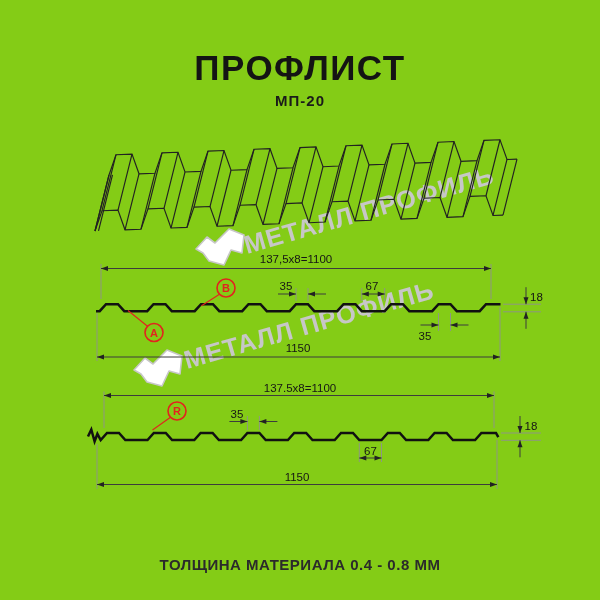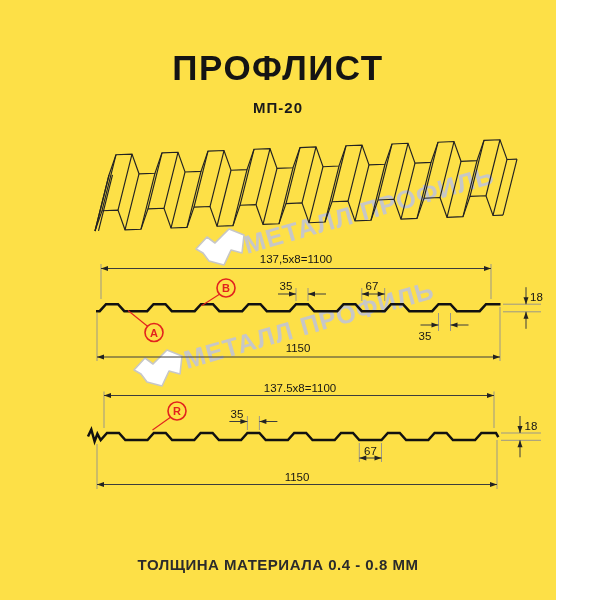--- a/index.html
+++ b/index.html
@@ -1,20 +1,20 @@
 <!DOCTYPE html>
 <html><head>
 <meta charset="utf-8">
 <style>
   html,body{margin:0;padding:0;background:#fff;}
-  .page{width:556px;height:600px;position:relative;background:#fde047;
+  .page{width:600px;height:600px;position:relative;background:#84cc16;
         font-family:"Liberation Sans",sans-serif;overflow:hidden;}
   .title{margin:0;padding-top:50px;text-align:center;font-size:35px;font-weight:700;
          letter-spacing:1.5px;color:#141414;line-height:36px;}
-  .subtitle{margin-top:13px;text-align:center;font-size:15px;font-weight:700;
+  .subtitle{margin-top:6px;text-align:center;font-size:15px;font-weight:700;
             letter-spacing:1px;color:#1a1a1a;}
   .footnote{position:absolute;left:0;top:556px;width:100%;text-align:center;
             font-size:15px;font-weight:700;letter-spacing:.5px;color:#2b2b2b;}
   svg.drw{position:absolute;left:0;top:0;}
   .dimt{font-size:11.5px;fill:#151515;font-family:"Liberation Sans",sans-serif;}
   .redt{font-size:11px;font-weight:700;fill:#e2231e;font-family:"Liberation Sans",sans-serif;}
   .red-c{fill:none;stroke:#e2231e;stroke-width:1.6;}
   .red-l{stroke:#e2231e;stroke-width:1.1;}
   .wmt{font-size:25.5px;font-weight:700;fill:#c7c7c7;letter-spacing:1px;
        font-family:"Liberation Sans",sans-serif;}

